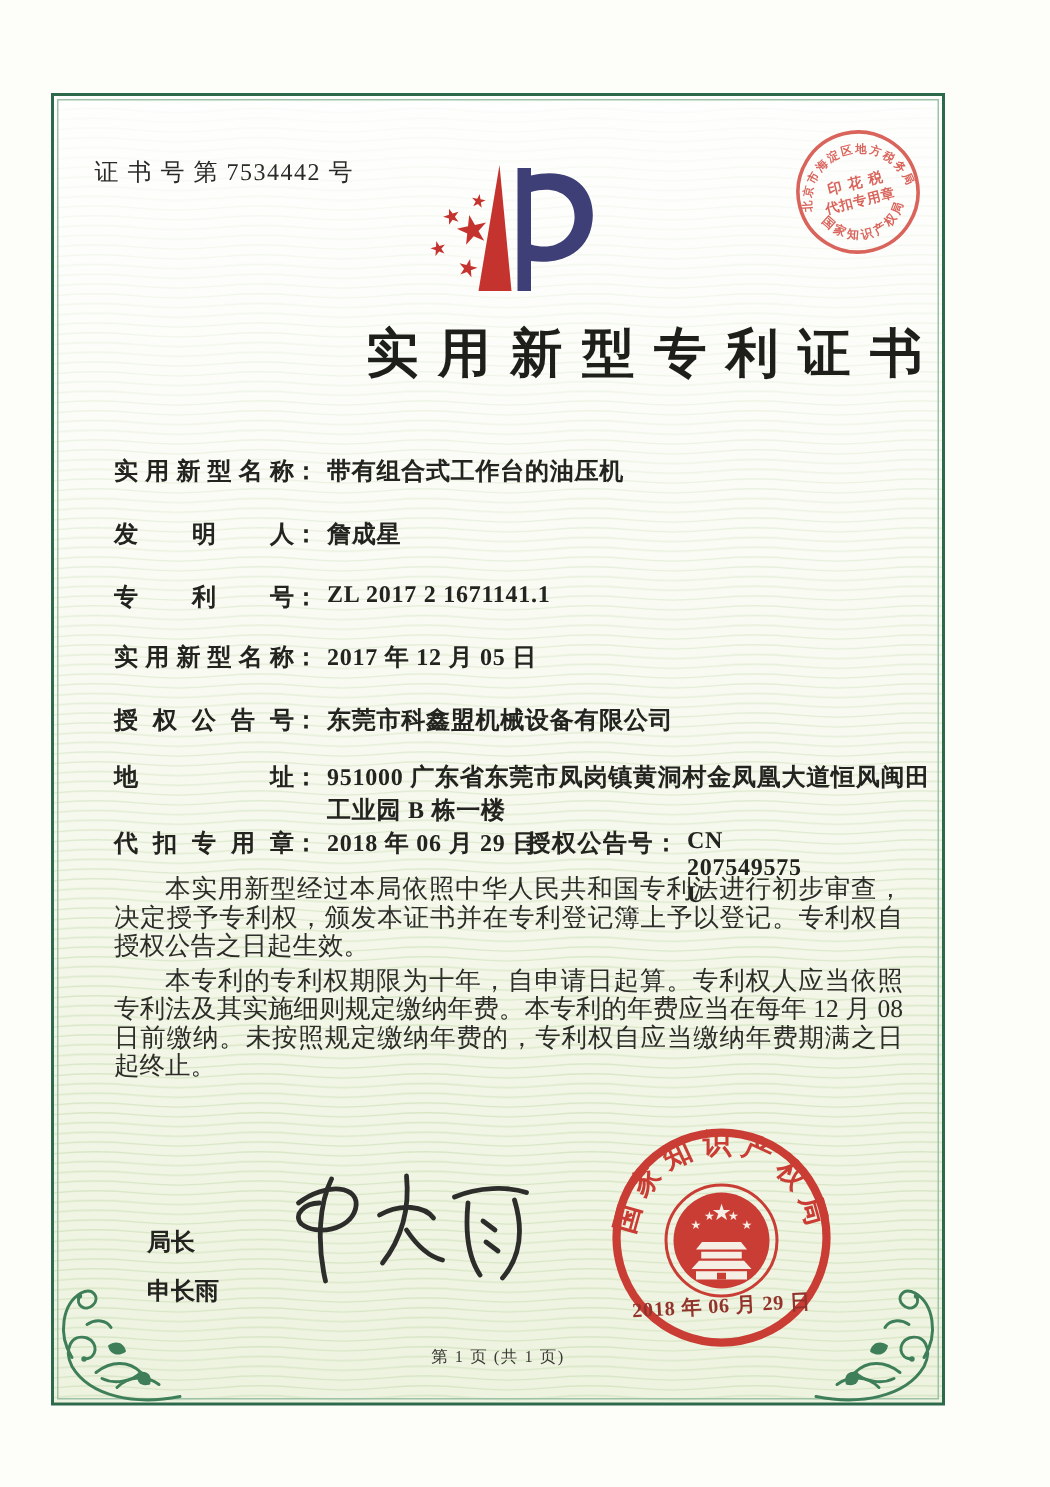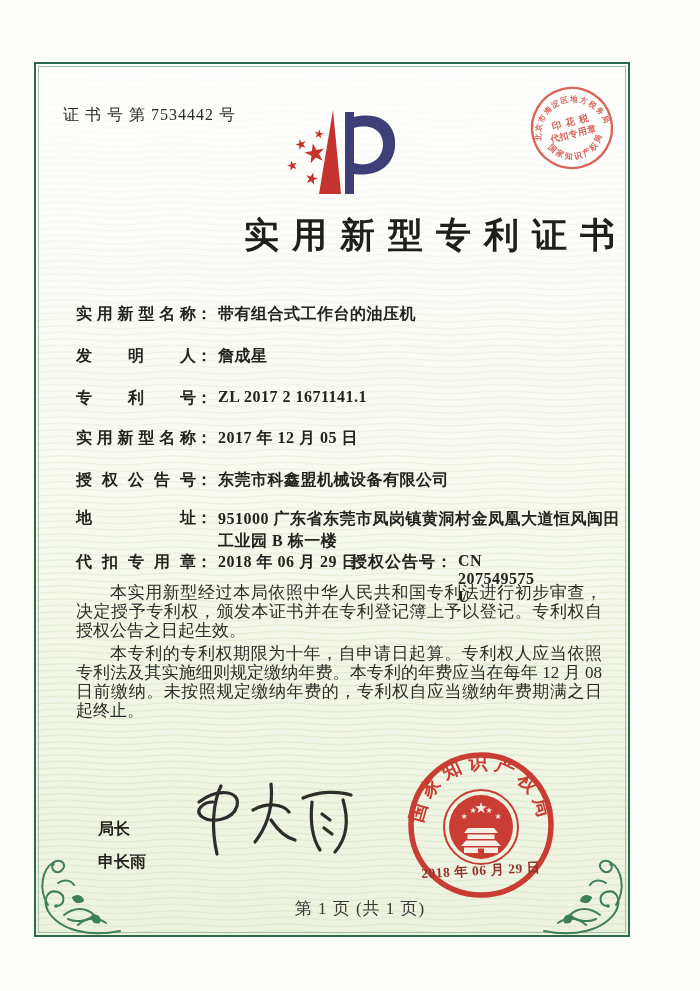--- a/index.html
+++ b/index.html
@@ -54,21 +54,21 @@
     position:absolute;left:40px;top:519px;width:526px;
     font-size:17px;line-height:19.2px;text-align:justify;color:#2c2c28;
   }
   .body-text p{margin:0 0 3px 0;text-indent:2em;}
   
   .director{position:absolute;left:62px;top:738px;font-size:16px;line-height:33px;font-weight:600;margin-top:10px;}
   .signature{position:absolute;left:147px;top:714px;}
   .seal{position:absolute;left:367px;top:683px;}
   .footer{
     position:absolute;left:0;top:833px;width:100%;text-align:center;
-    font-size:17px;color:#3a3a34;letter-spacing:1px;margin-left:28px;
+    font-size:11px;color:#3a3a34;letter-spacing:1px;
   }
 </style>
 </head>
 <body>
 
 <div class="frame">
   <svg class="bg-waves" xmlns="http://www.w3.org/2000/svg">
     <defs>
       <pattern id="wv" width="110" height="6.5" patternUnits="userSpaceOnUse">
         <path d="M0 3.2 q 27.5 -2.8 55 0 t 55 0" fill="none" stroke="#c6dcb0" stroke-width="0.9"></path>

